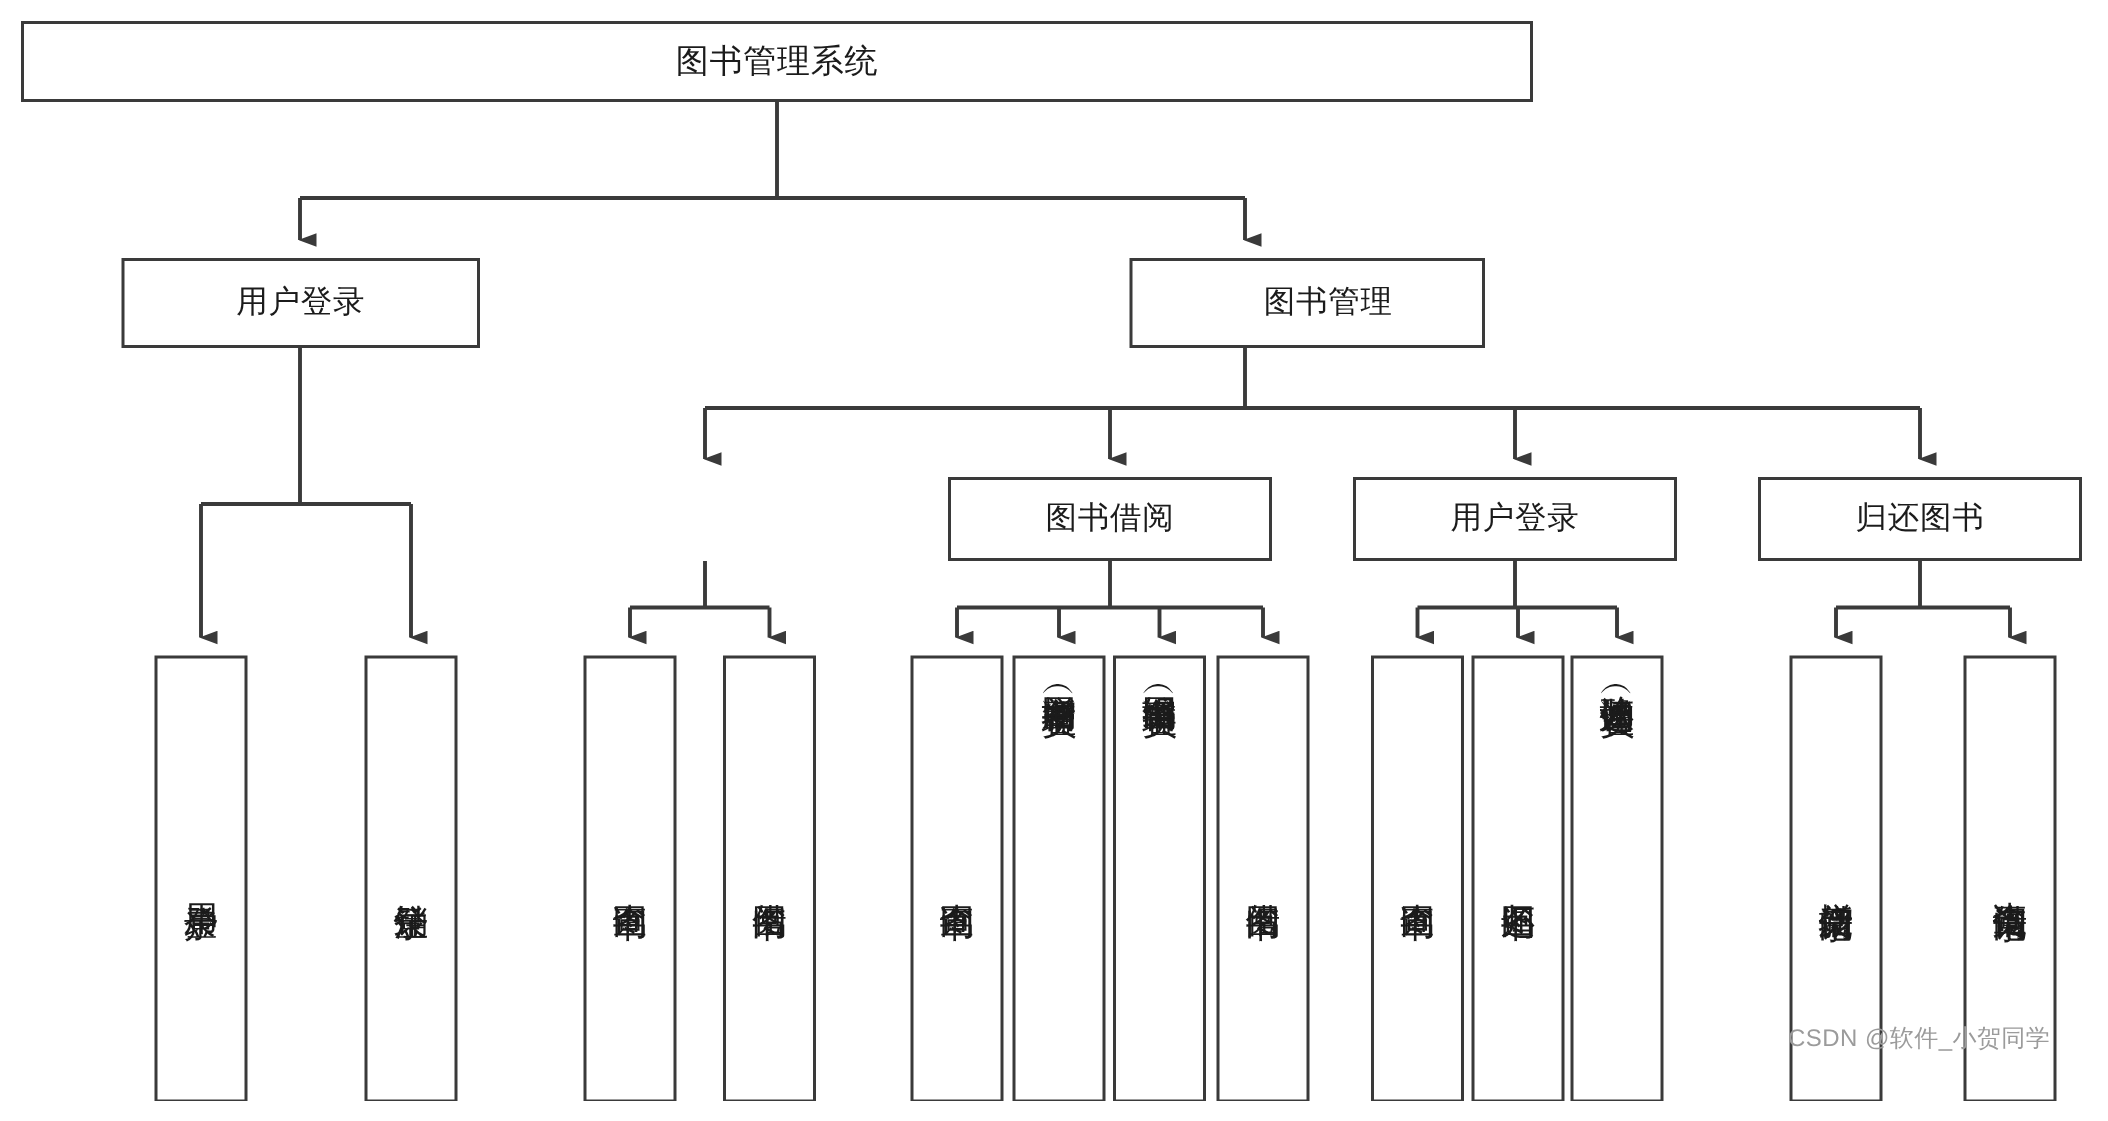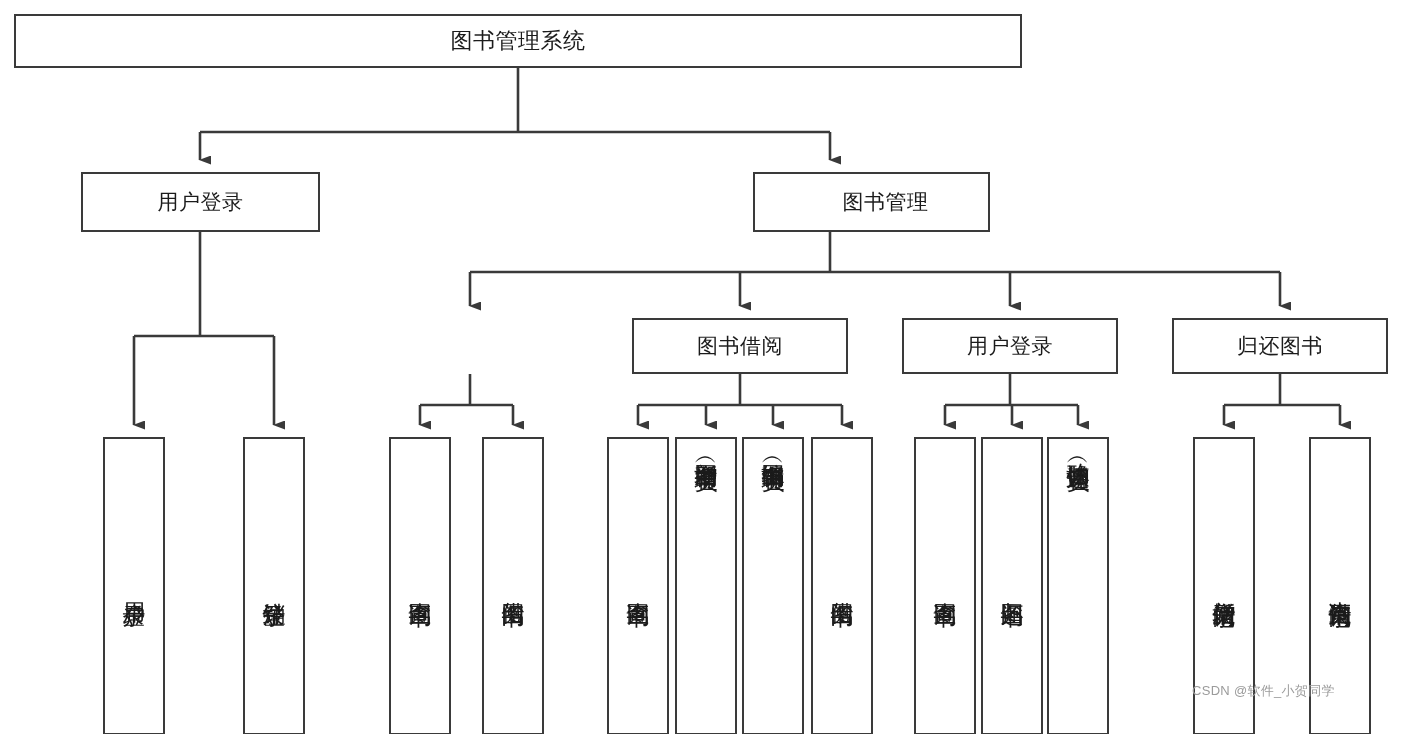--- a/index.html
+++ b/index.html
@@ -56,21 +56,21 @@
     text-orientation:upright;
     font-size:23px;
     line-height:1.0;
     letter-spacing:1px;
     white-space:normal;
   }
   .watermark{
     position:absolute;
     left:1192px;
     top:682px;
-    font-size:13px;
+    font-size:16px;
     color:#9b9b9b;
     white-space:nowrap;
     letter-spacing:0.3px;
   }
 </style>
 </head>
 <body>
 
 <div id="canvas">
 

